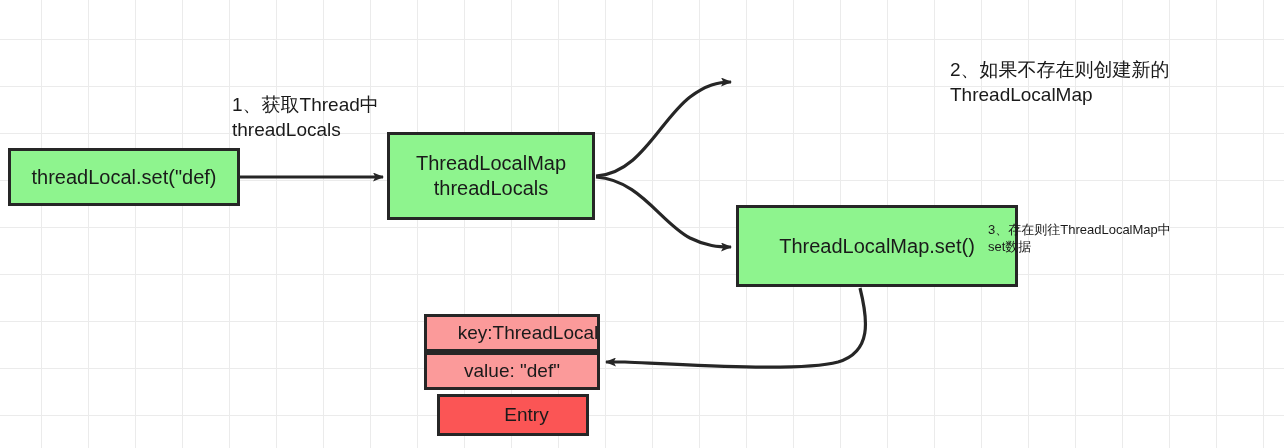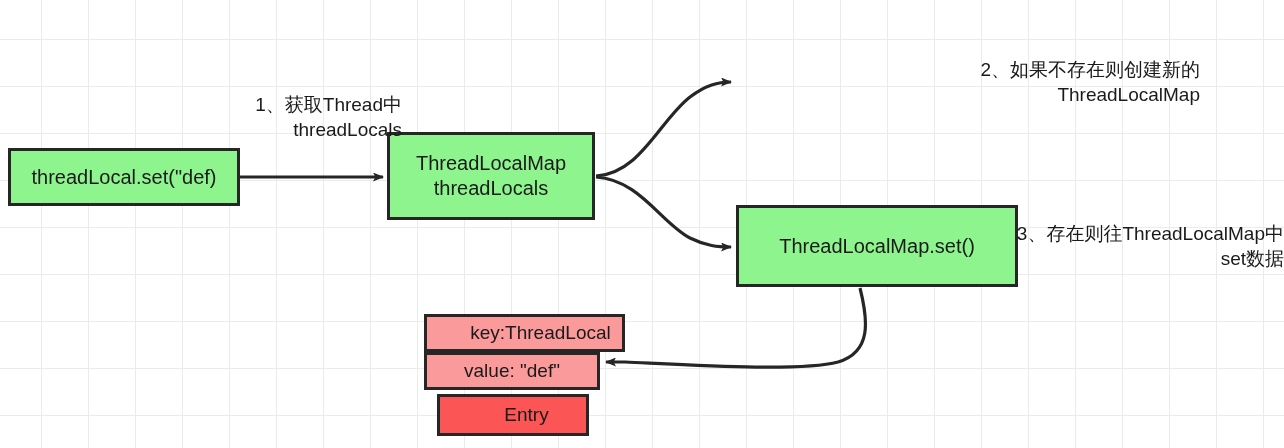--- a/index.html
+++ b/index.html
@@ -46,39 +46,39 @@
   }
   .node.pinklight {
     background: #fb9a9a;
   }
   .node.pinkdark {
     background: #fb5555;
     padding-left: 27px;
   }
   .label {
     position: absolute;
-    text-align: right;
+    text-align: left;
     color: #1a1a1a;
     line-height: 1.3;
     white-space: pre-line;
     z-index: 3;
   }
 
   
   #n-set          { left: 8px;   top: 148px; width: 232px; height: 58px;  font-size: 20px; }
   #n-map-field    { left: 387px; top: 132px; width: 208px; height: 88px;  font-size: 20px; }
   #n-map-ctor     { left: 736px; top: 37px;  width: 205px; height: 90px;  font-size: 20px; }
   #n-map-set      { left: 736px; top: 205px; width: 282px; height: 82px;  font-size: 20px; }
-  #n-entry-key    { left: 424px; top: 314px; width: 201px; height: 38px;  font-size: 19px; padding-left: 32px; }
+  #n-entry-key    { left: 424px; top: 314px; width: 176px; height: 38px;  font-size: 19px; padding-left: 32px; }
   #n-entry-value  { left: 424px; top: 352px; width: 176px; height: 38px;  font-size: 19px; }
   #n-entry-title  { left: 437px; top: 394px; width: 152px; height: 42px;  font-size: 19px; }
 
-  #lbl-1 { left: 222px; top: 93px;  width: 180px; font-size: 19px; }
+  #lbl-1 { left: 232px; top: 93px;  width: 180px; font-size: 19px; }
   #lbl-2 { left: 950px; top: 58px;  width: 250px; font-size: 19px; }
-  #lbl-3 { left: 988px; top: 222px; width: 296px; font-size: 19px; }
+  #lbl-3 { left: 988px; top: 222px; width: 296px; font-size: 13px; }
   #lbl-4 { left: 768px; top: 366px; width: 300px; font-size: 19px; }
 </style>
 </head>
 <body>
 
 <div id="canvas">
 
   <svg class="svg-layer" viewBox="0 0 1284 448">
     <defs>
       <marker id="ah" markerWidth="11" markerHeight="9" refX="10" refY="4.5" orient="auto" markerUnits="userSpaceOnUse">

